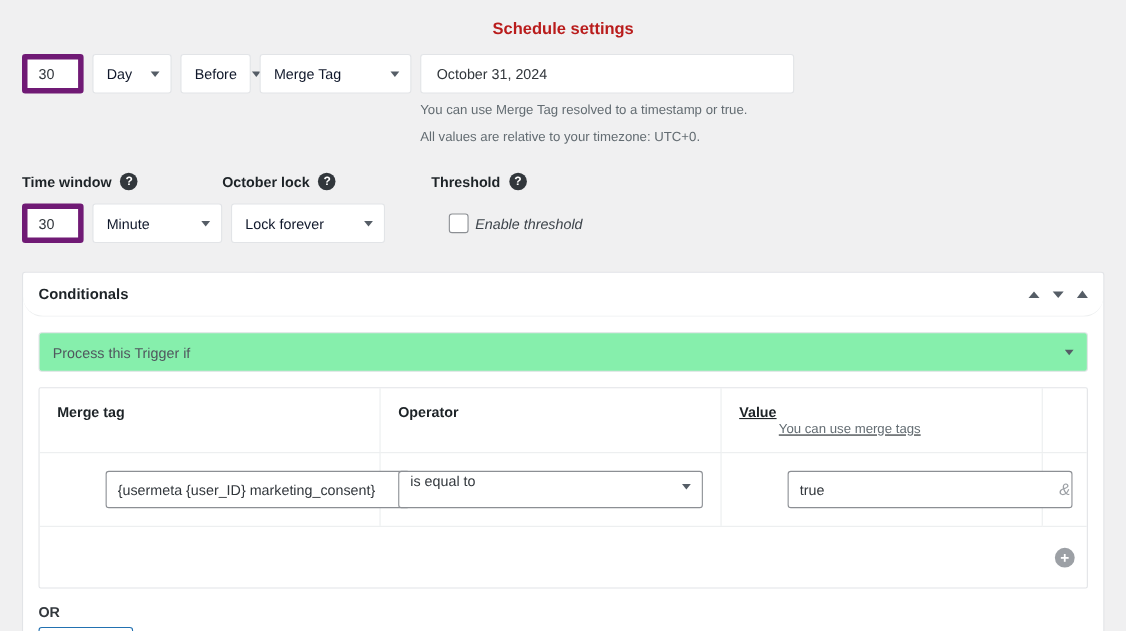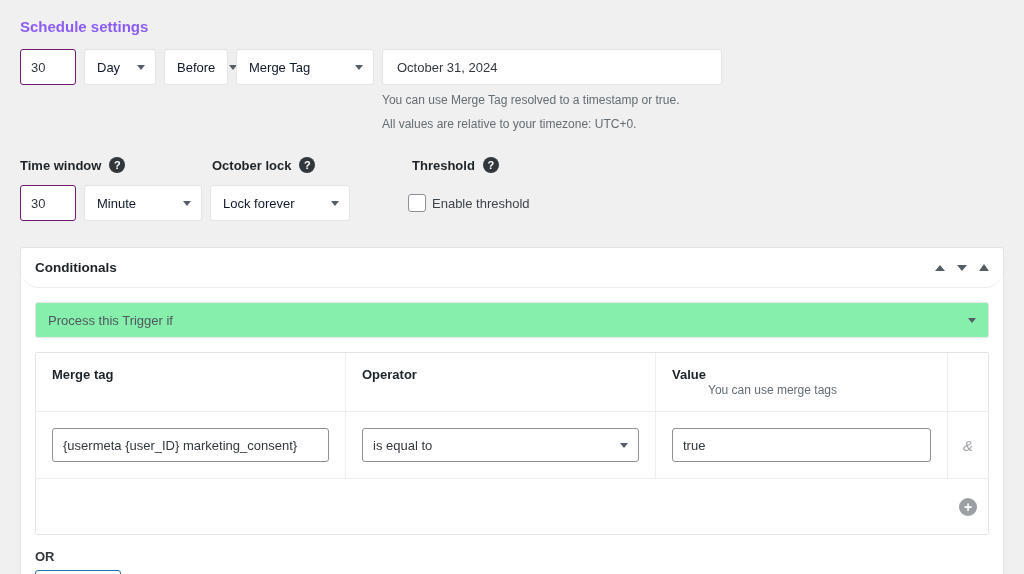--- a/index.html
+++ b/index.html
@@ -7,30 +7,31 @@
     font-family: -apple-system, BlinkMacSystemFont, "Segoe UI", Helvetica, Arial, sans-serif;
     background: #f0f0f1;
     color: #1d2327;
     font-size: 13px;
     padding: 18px 20px;
   }
   .section-title {
     font-size: 15px;
     font-weight: 600;
     margin-bottom: 14px;
-    color: #8b5cf6;
+    color: #b91c1c;
+    text-align: center;
   }
   .row {
     display: flex;
     gap: 8px;
     align-items: flex-start;
   }
   .field-input, .field-select {
     background: #fff;
-    border: 1px solid #701a75;
+    border: 5px solid #701a75;
     border-radius: 3px;
     height: 36px;
     line-height: 34px;
     padding: 0 10px;
     font-size: 13px;
     color: #32373c;
     outline: none;
   }
   .field-input { min-width: 50px; }
   .select-wrap {
@@ -50,34 +51,34 @@
   .chev {
     width:0;height:0;border-left:4px solid transparent;border-right:4px solid transparent;border-top:5px solid #555d66;display:inline-block;margin-left:6px;
   }
   .date-box {
     background:#fff;border:1px solid #e2e4e7;border-radius:3px;height:36px;display:flex;align-items:center;padding:0 14px;font-size:13px;color:#32373c;width:340px;
   }
   .hint {
     font-size:12px;color:#636c72;line-height:1.5;margin-top:6px;
   }
   .labels-row {
-    display:flex;gap:10px;margin-top:24px;margin-bottom:12px;align-items:center;
+    display:flex;gap:0;margin-top:24px;margin-bottom:12px;align-items:center;
   }
   .label-group { display:flex;align-items:center;gap:8px;font-size:13px;font-weight:600;color:#1d2327; }
   .help-dot {
     width:16px;height:16px;border-radius:50%;background:#32373c;color:#fff;display:inline-flex;align-items:center;justify-content:center;font-size:11px;font-weight:700;
   }
   .col-time { width:182px; }
   .col-lock { width:190px; }
   .col-thresh { flex:1; }
   .inputs-row { display:flex;gap:8px;align-items:center;margin-top:0; }
   .cb {
     width:18px;height:18px;border:1px solid #8c8f94;border-radius:3px;background:#fff;display:inline-block;cursor:pointer;
   }
-  .thresh-label { font-size:13px;color:#3c434a;margin-left:6px; }
+  .thresh-label { font-size:13px;color:#3c434a;margin-left:6px;font-style:italic; }
 
   
   .panel {
     background:#fff;border:1px solid #e2e4e7;border-radius:3px;margin-top:26px;
   }
   .panel-head {
     display:flex;align-items:center;padding:12px 14px;border-bottom:1px solid #eceeef;border-radius:18px;
   }
   .panel-head .ptitle { font-size:13.5px;font-weight:600;color:#1d2327; }
   .panel-head .pctrls { margin-left:auto;display:flex;gap:12px;align-items:center;color:#555d66; }
@@ -97,29 +98,29 @@
   .full-select .spacer { flex:1; }
   
   .ctable {
     border:1px solid #e2e4e7;border-radius:2px;margin-top:14px;display:grid;
     grid-template-columns: 310px 310px 1fr 40px;
   }
   .ctable .th, .ctable .td {
     padding:14px 16px;border-right:1px solid #eceeef;
   }
   .ctable .th { font-size:13px;font-weight:600;color:#1d2327; }
-  .ctable .th.small-sub { font-weight:600; }
+  .ctable .th.small-sub { font-weight:600;text-decoration:underline; }
   .small-sub .sub { font-weight:400;font-size:12px;color:#636c72;display:block;margin-top:1px;margin-left:36px; }
   .ctable .td { border-top:0; padding:16px; }
   .ctable .last { border-right:none; }
   .cell-input {
-    width:100%;background:#fff;border:1px solid #8c8f94;border-radius:3px;height:34px;padding:0 10px;font-size:13px;color:#32373c;outline:none;
+    width:100%;background:#fff;border:1px solid #8c8f94;border-radius:3px;height:34px;padding:0 10px;font-size:13px;color:#32373c;outline:none;margin-left:44px;
   }
   .cell-select {
-    width:100%;background:#fff;border:1px solid #8c8f94;border-radius:3px;height:34px;display:flex;align-items:center;padding:0 10px;font-size:13px;color:#32373c;cursor:pointer;
+    width:100%;background:#fff;border:1px solid #8c8f94;border-radius:3px;height:34px;display:flex;align-items:flex-end;padding:16px 10px;font-size:13px;color:#32373c;cursor:pointer;
   }
   .amp {
     display:flex;align-items:center;justify-content:center;color:#9ca0a5;font-size:15px;font-style:italic;
   }
   .plus-cell {
     grid-column:4;border-top:1px solid #eceeef;display:flex;align-items:center;justify-content:center;height:56px;color:#9ca0a5;
   }
   .plus-icon {
     width:18px;height:18px;border-radius:50%;background:#9ca0a5;display:inline-flex;align-items:center;justify-content:center;color:#fff;font-weight:700;font-size:14px;line-height:1;
   }

